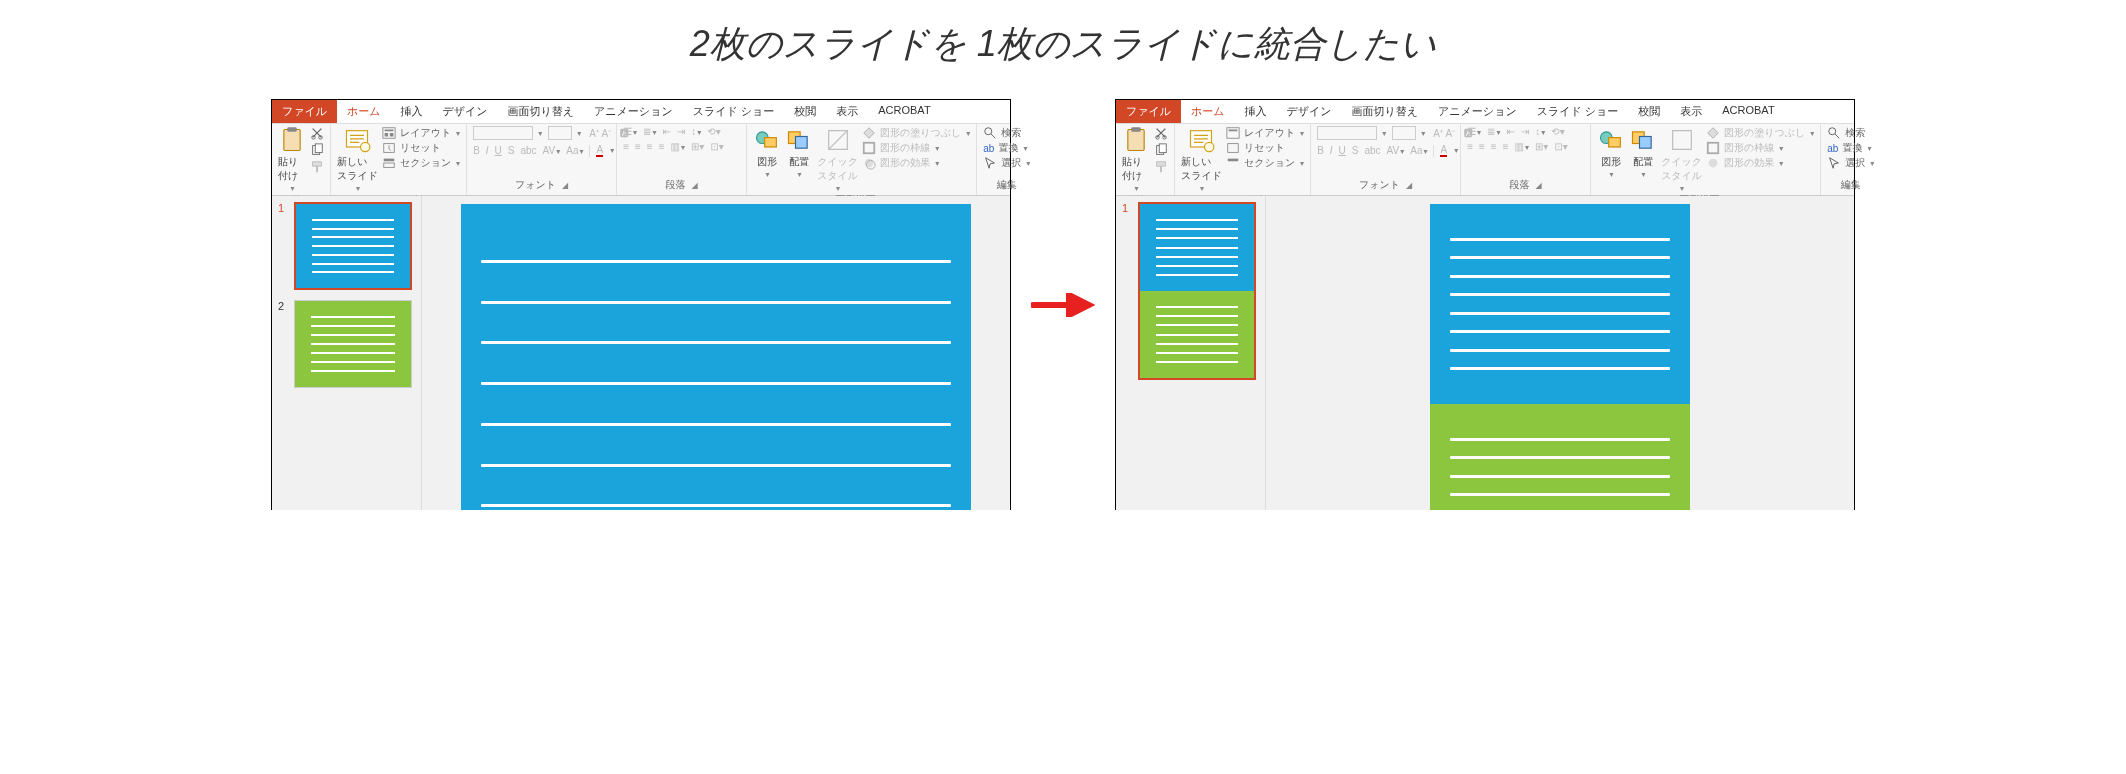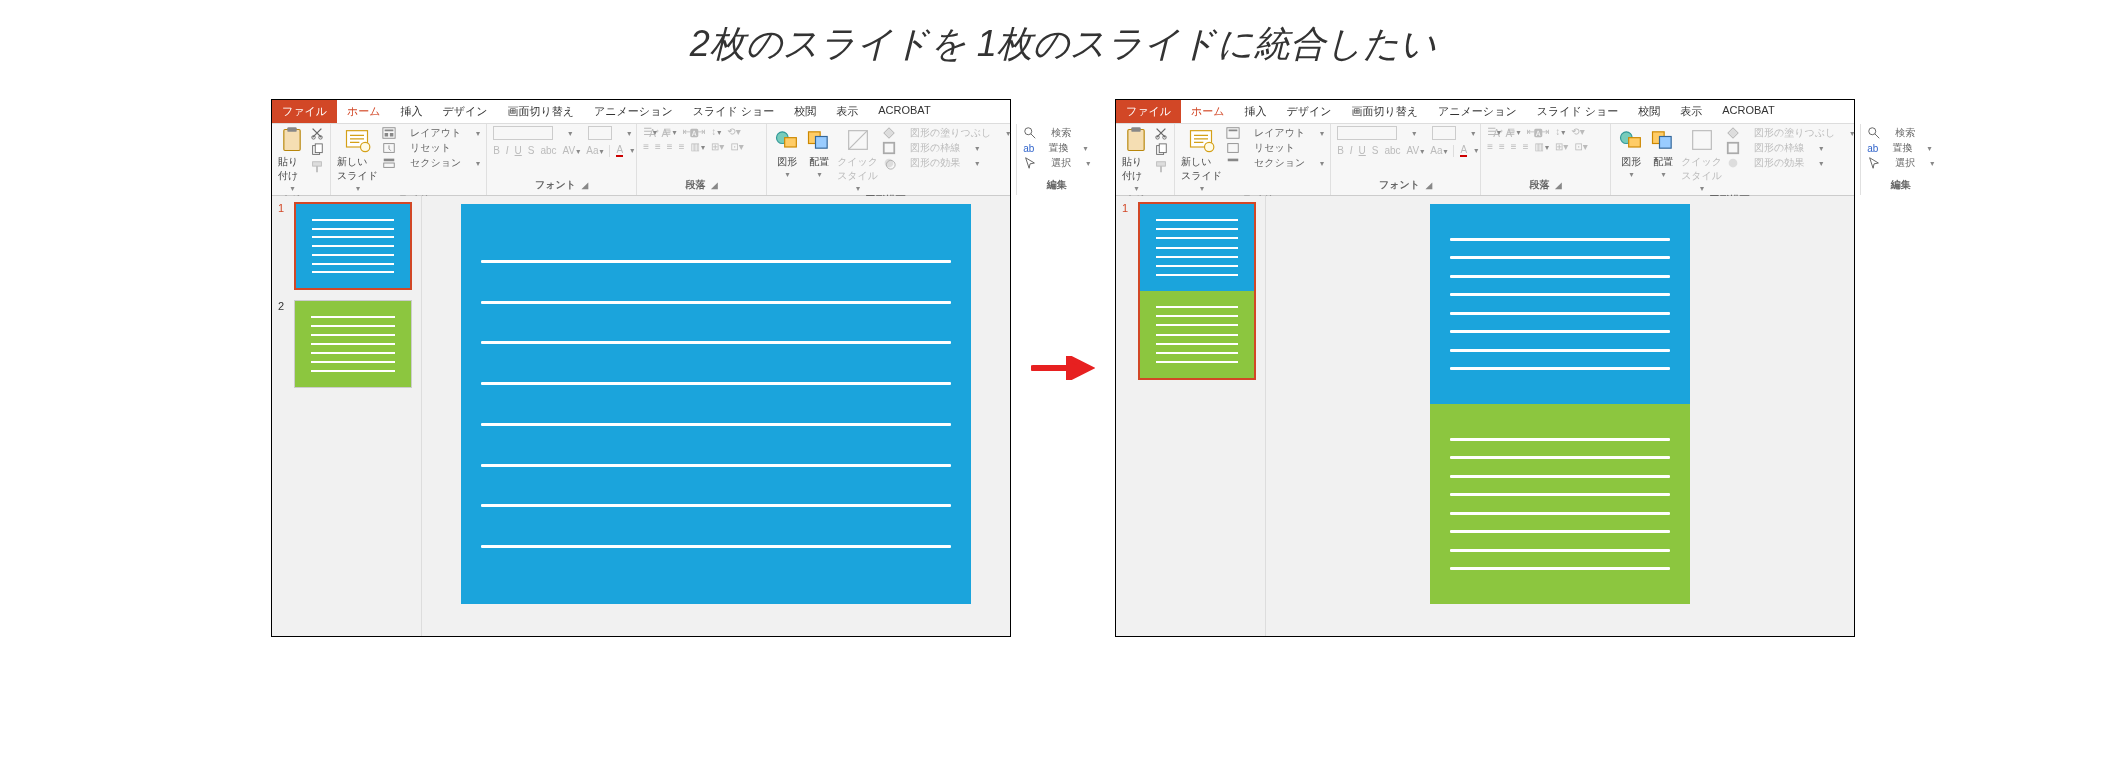--- a/index.html
+++ b/index.html
@@ -1,33 +1,33 @@
 <!DOCTYPE html>
 <html><head>
 <meta charset="utf-8">
 <style>
 * { box-sizing: border-box; margin: 0; padding: 0; }
 body { font-family: "Meiryo UI", "Segoe UI", sans-serif; background: #fff; width: 2126px; }
 .title { text-align: center; font-size: 36px; padding: 20px 0 30px; color: #333; font-style: italic; }
 .layout { display: flex; align-items: center; justify-content: center; gap: 20px; }
-.app { width: 740px; height: 538px; border: 1px solid #000; background: #f1f1f1; display: flex; flex-direction: column; }
+.app { width: 740px; height: 411px; border: 1px solid #000; background: #f1f1f1; display: flex; flex-direction: column; }
 .ribbon-tabs { display: flex; height: 24px; background: #fff; border-bottom: 1px solid #ddd; font-size: 11px; }
 .tab { padding: 4px 10px; cursor: pointer; color: #333; }
 .tab.file { background: #d24726; color: #fff; }
 .tab.active { color: #d24726; }
 .ribbon { height: 72px; background: #f7f7f7; display: flex; border-bottom: 1px solid #ccc; }
 .group { border-right: 1px solid #e0e0e0; padding: 2px 6px; display: flex; flex-direction: column; justify-content: space-between; height: 100%; }
 .group-content { display: flex; align-items: flex-start; gap: 4px; font-size: 10px; color: #666; flex: 1; }
-.group-label { font-size: 10px; color: #666; text-align: right; padding-bottom: 1px; display:flex; align-items:center; justify-content:center; gap:6px;font-weight:bold;}
+.group-label { font-size: 10px; color: #666; text-align: right; padding-bottom: 1px; display:flex; align-items:center; justify-content:center; gap:6px;}
 .dialog-launcher { font-size:8px; color:#888; }
 .big-btn { display: flex; flex-direction: column; align-items: center; font-size: 10px; color: #444; gap: 1px; }
 .icon-lg { width: 28px; height: 28px; }
 .icon-sm { width: 14px; height: 14px; display: inline-block; }
 .stack { display: flex; flex-direction: column; gap: 1px; font-size: 10px; color: #666; }
-.stack-row { display: flex; align-items: center; gap: 14px; white-space: nowrap; }
+.stack-row { display: flex; align-items: center; gap: 4px; white-space: nowrap; }
 .disabled { color: #bbb; }
 .body { flex: 1; display: flex; background: #f1f1f1; }
 .thumbs { width: 150px; background: #f1f1f1; border-right: 1px solid #ddd; padding: 6px 6px; }
 .thumb-row { display: flex; gap: 6px; margin-bottom: 10px; }
 .thumb-num { font-size: 11px; color: #333; width: 10px; }
 .thumb-num.sel { color: #d24726; }
 .thumb { width: 118px; height: 88px; background: #fff; border: 1px solid #ccc; }
 .thumb.sel { border: 2px solid #d24726; }
 .thumb-combo { width: 118px; height: 178px; border: 2px solid #d24726; display:flex; flex-direction:column; }
 .canvas { flex: 1; display: flex; align-items: flex-start; justify-content: center; padding: 8px 12px; }

